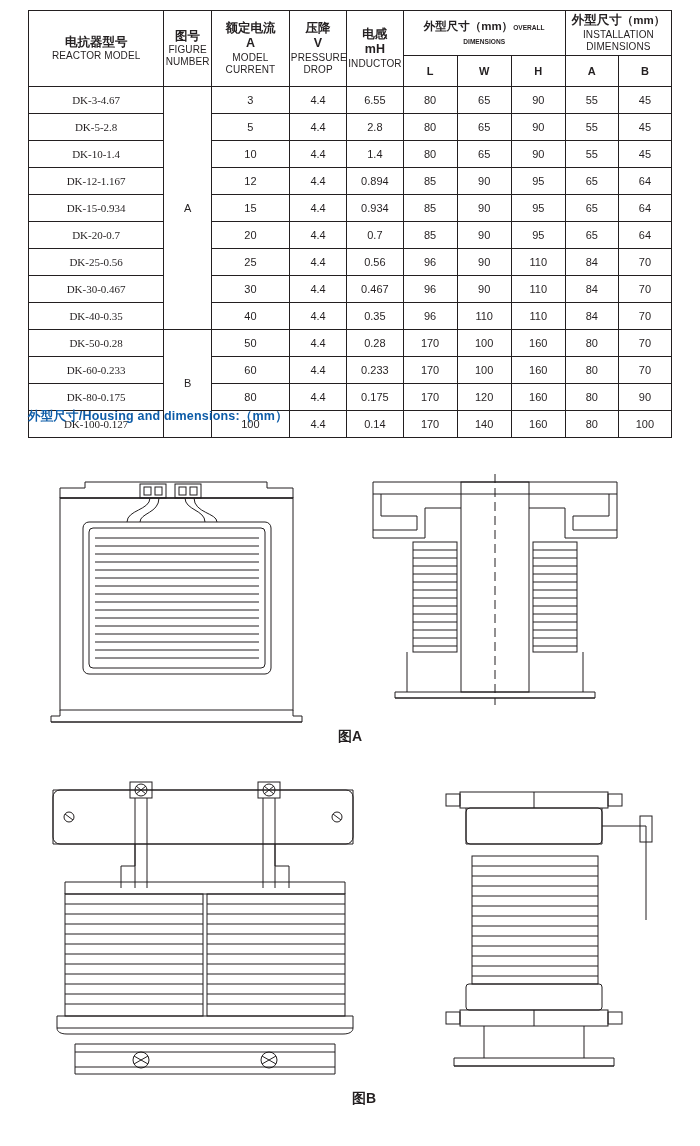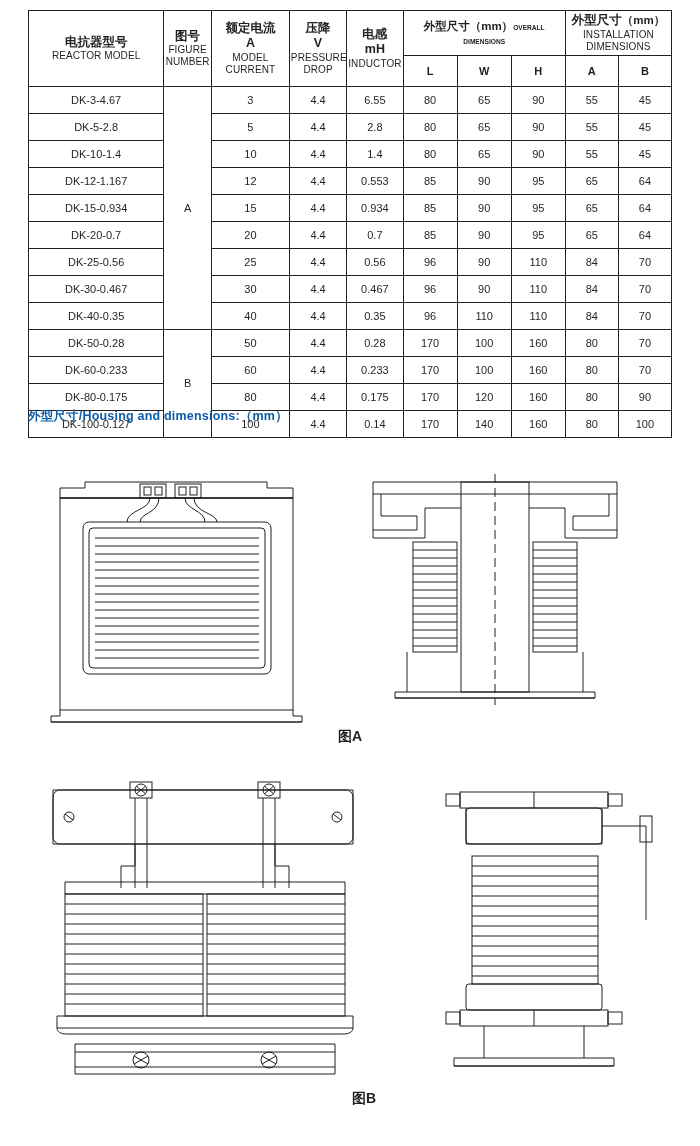--- a/index.html
+++ b/index.html
@@ -69,20 +69,21 @@
   .hdr-sub {
     height: 24px;
     font-size: 12px;
     font-weight: bold;
   }
   td.model {
     text-align: left;
     padding-left: 8px;
     font-size: 12.5px;
     height: 27px;
+    font-family: Liberation Serif, serif;
   }
   td.num {
     font-size: 12px;
   }
   td.figure {
     font-size: 13px;
     font-weight: normal;
   }
 
   
@@ -207,21 +208,21 @@
         <td class="num">80</td>
         <td class="num">65</td>
         <td class="num">90</td>
         <td class="num">55</td>
         <td class="num">45</td>
       </tr>
       <tr>
         <td class="model">DK-12-1.167</td>
         <td class="num">12</td>
         <td class="num">4.4</td>
-        <td class="num">0.553</td>
+        <td class="num">0.894</td>
         <td class="num">85</td>
         <td class="num">90</td>
         <td class="num">95</td>
         <td class="num">65</td>
         <td class="num">64</td>
       </tr>
       <tr>
         <td class="model">DK-15-0.934</td>
         <td class="num">15</td>
         <td class="num">4.4</td>

